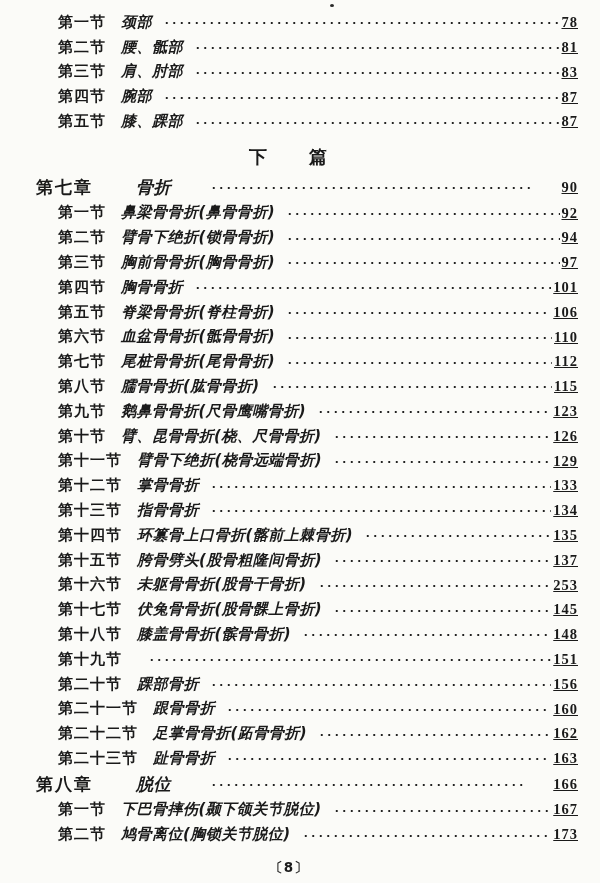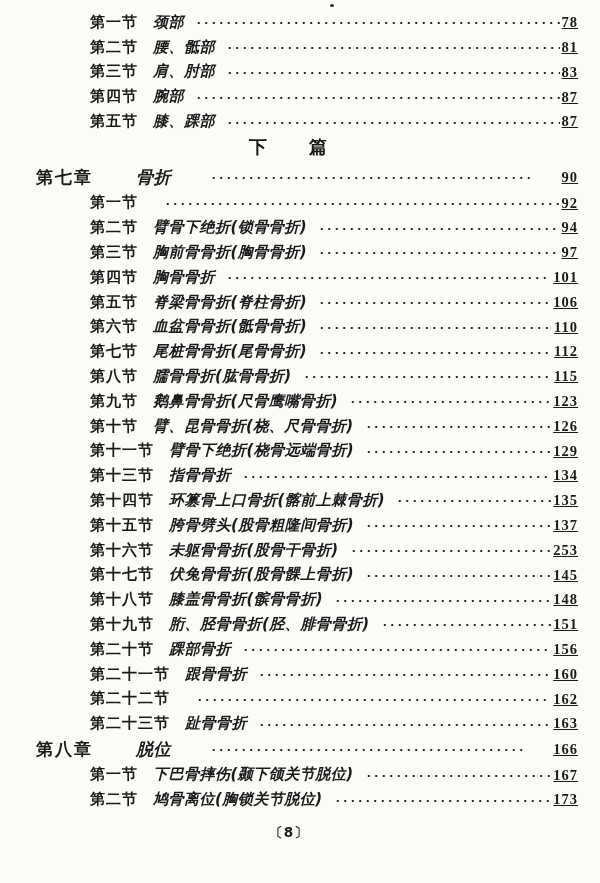--- a/index.html
+++ b/index.html
@@ -25,21 +25,21 @@
   }
   .toc-list { display: block; }
   .row {
     display: flex;
     align-items: center;
     height: 24.8px;
     font-weight: 700;
     line-height: 1;
     white-space: nowrap;
   }
-  .row.section { padding-left: 90px; font-size: 15px; }
+  .row.section { padding-left: 58px; font-size: 15px; }
   .row.chapter { padding-left: 36px; font-size: 17px; height: 26.5px; gap: 28px; }
   .row .label { margin-right: 15px; letter-spacing: 1px; }
   .row.chapter .label { letter-spacing: 2px; }
   .row .title { letter-spacing: 0.5px; font-style: italic; }
   .leader {
     flex: 1 1 auto;
     align-self: stretch;
     margin-left: 9px;
     margin-right: 2px;
     background-image: radial-gradient(circle, #222 1.15px, rgba(0,0,0,0) 1.5px);
@@ -53,21 +53,21 @@
     font-weight: 600;
     letter-spacing: 1px;
     text-align: right;
     text-decoration: underline;
   }
   .part-heading {
     text-align: center;
     font-size: 18px;
     font-weight: 700;
     letter-spacing: 2px;
-    margin-top: 1px;
+    margin-top: 11px;
     margin-bottom: 5px;
     height: 24px;
     line-height: 24px;
   }
   .footer {
     text-align: center;
     margin-top: 12px;
     font-size: 13.5px;
     font-weight: 700;
     letter-spacing: 1px;
@@ -111,20 +111,21 @@
       </div>
       <div class="part-heading">下　　篇</div>
       <div class="row chapter">
         <span class="label">第七章</span>
         <span class="title">骨折</span>
         <span class="leader"></span>
         <span class="pagenum">90</span>
       </div>
       <div class="row section">
         <span class="label">第一节</span>
+        <span class="title">鼻梁骨骨折(鼻骨骨折)</span>
         <span class="leader"></span>
         <span class="pagenum">92</span>
       </div>
       <div class="row section">
         <span class="label">第二节</span>
         <span class="title">臂骨下绝折(锁骨骨折)</span>
         <span class="leader"></span>
         <span class="pagenum">94</span>
       </div>
       <div class="row section">
@@ -175,20 +176,26 @@
         <span class="leader"></span>
         <span class="pagenum">126</span>
       </div>
       <div class="row section">
         <span class="label">第十一节</span>
         <span class="title">臂骨下绝折(桡骨远端骨折)</span>
         <span class="leader"></span>
         <span class="pagenum">129</span>
       </div>
       <div class="row section">
+        <span class="label">第十二节</span>
+        <span class="title">掌骨骨折</span>
+        <span class="leader"></span>
+        <span class="pagenum">133</span>
+      </div>
+      <div class="row section">
         <span class="label">第十三节</span>
         <span class="title">指骨骨折</span>
         <span class="leader"></span>
         <span class="pagenum">134</span>
       </div>
       <div class="row section">
         <span class="label">第十四节</span>
         <span class="title">环篡骨上口骨折(髂前上棘骨折)</span>
         <span class="leader"></span>
         <span class="pagenum">135</span>
@@ -212,38 +219,38 @@
         <span class="pagenum">145</span>
       </div>
       <div class="row section">
         <span class="label">第十八节</span>
         <span class="title">膝盖骨骨折(髌骨骨折)</span>
         <span class="leader"></span>
         <span class="pagenum">148</span>
       </div>
       <div class="row section">
         <span class="label">第十九节</span>
-        <span class="title">胻、胫骨骨折(胫、腓骨骨折)</span>
         <span class="leader"></span>
         <span class="pagenum">151</span>
       </div>
       <div class="row section">
         <span class="label">第二十节</span>
         <span class="title">踝部骨折</span>
         <span class="leader"></span>
         <span class="pagenum">156</span>
       </div>
       <div class="row section">
         <span class="label">第二十一节</span>
         <span class="title">跟骨骨折</span>
         <span class="leader"></span>
         <span class="pagenum">160</span>
       </div>
       <div class="row section">
         <span class="label">第二十二节</span>
+        <span class="title">足掌骨骨折(跖骨骨折)</span>
         <span class="leader"></span>
         <span class="pagenum">162</span>
       </div>
       <div class="row section">
         <span class="label">第二十三节</span>
         <span class="title">趾骨骨折</span>
         <span class="leader"></span>
         <span class="pagenum">163</span>
       </div>
       <div class="row chapter">

